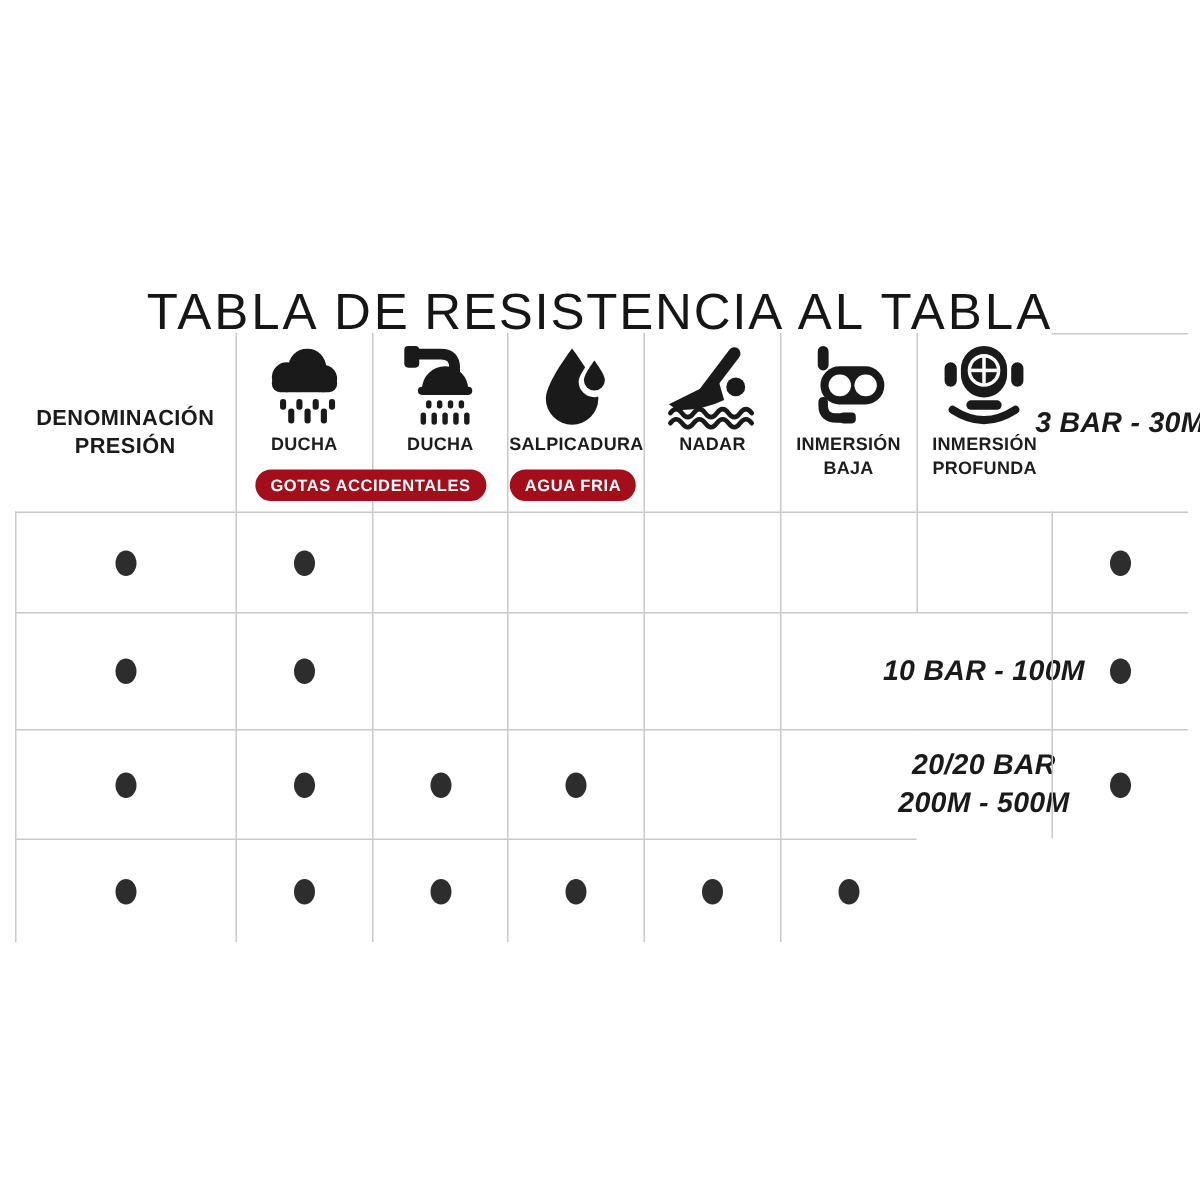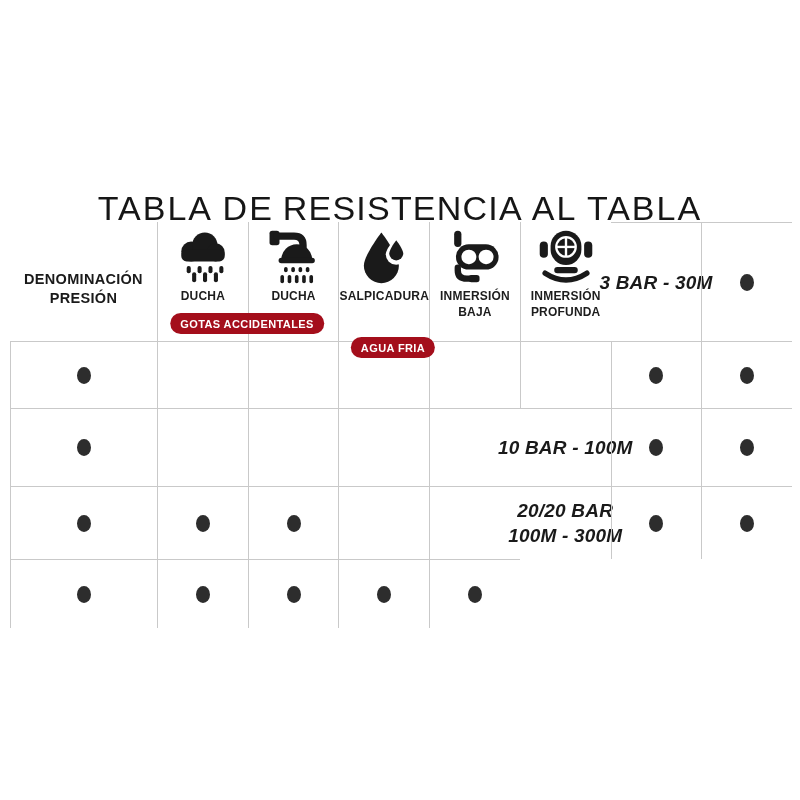--- a/index.html
+++ b/index.html
@@ -46,21 +46,21 @@
   }
   .dot{width:14px;height:17px;border-radius:50%;background:var(--dot);}
   
   .badge{
     position:absolute;top:91px;height:21px;border-radius:11px;background:var(--red);
     color:#fff;display:flex;align-items:center;padding:0 10px;
     font-size:11px;font-weight:700;letter-spacing:.4px;white-space:nowrap;
     transform:translateX(-50%);z-index:2;
   }
   .badge-gotas{left:237px;}
-  .badge-agua{left:383px;margin-top:24px;}
+  .badge-agua{left:372px;}
 </style>
 </head>
 <body>
 
 <h1 class="title"><span>TABLA DE</span><b>RESISTENCIA</b><span>AL TABLA</span></h1>
 
 <div class="table-wrap">
   <div class="grid" id="grid">
     <div class="cell corner">
       <div>DENOMINACIÓN</div>
@@ -116,20 +116,34 @@
             <path fill="#fff" d="M46,10 C46,10 34,24 34,30 a12,12 0 0 0 24,0 C58,24 46,10 46,10 Z"></path>
             <path d="M46,14 C46,14 38,24.5 38,29 a8,8 0 0 0 16,0 C54,24.5 46,14 46,14 Z"></path>
           </svg>
         </span>
         <div class="col-label">
           <div>SALPICADURA</div>
         </div>
       </div>
       <div class="cell head vline">
         <span class="icon">
+          <svg viewBox="0 0 64 64" width="62" height="62">
+            <path d="M25,40 L47,11" stroke="currentColor" fill="none" stroke-linecap="round" stroke-width="8.5"></path>
+            <circle cx="48" cy="34" r="6.5"></circle>
+            <path d="M2,46 L36,29 L40,43 Q26,50 8,50 Z"></path>
+            <path d="M3,52 q4,-5.5 8,0 t8,0 t8,0 t8,0 t8,0 t8,0 t8,0" stroke="currentColor" fill="none" stroke-linecap="round" stroke-width="3.2"></path>
+            <path d="M3,59 q4,-5.5 8,0 t8,0 t8,0 t8,0 t8,0 t8,0 t8,0" stroke="currentColor" fill="none" stroke-linecap="round" stroke-width="3.2"></path>
+          </svg>
+        </span>
+        <div class="col-label">
+          <div>NADAR</div>
+        </div>
+      </div>
+      <div class="cell head vline">
+        <span class="icon">
           <svg viewBox="0 0 64 64" width="58" height="58">
             <rect x="9" y="4" width="8" height="18" rx="4"></rect>
             <rect x="11" y="19" width="47" height="28" rx="14"></rect>
             <rect fill="#fff" x="17" y="25" width="16.5" height="16" rx="8"></rect>
             <rect fill="#fff" x="36" y="25" width="16.5" height="16" rx="8"></rect>
             <path d="M13,45 v3 q0,9 10,9 h4" stroke="currentColor" fill="none" stroke-linecap="round" stroke-width="7"></path>
             <rect x="25" y="53" width="12" height="8" rx="3"></rect>
           </svg>
         </span>
         <div class="col-label">
@@ -198,21 +212,21 @@
       <div class="cell body vline hline">
         <div class="dot"></div>
       </div>
       <div class="cell body vline hline">
         <div class="dot"></div>
       </div>
       <div class="cell body vline hline"></div>
       <div class="cell body vline hline"></div>
       <div class="cell rowlab hline">
         <div>20/20 BAR</div>
-        <div>100M - 300M</div>
+        <div>200M - 500M</div>
       </div>
       <div class="cell body vline hline">
         <div class="dot"></div>
       </div>
       <div class="cell body vline hline">
         <div class="dot"></div>
       </div>
       <div class="cell body vline hline">
         <div class="dot"></div>
       </div>

